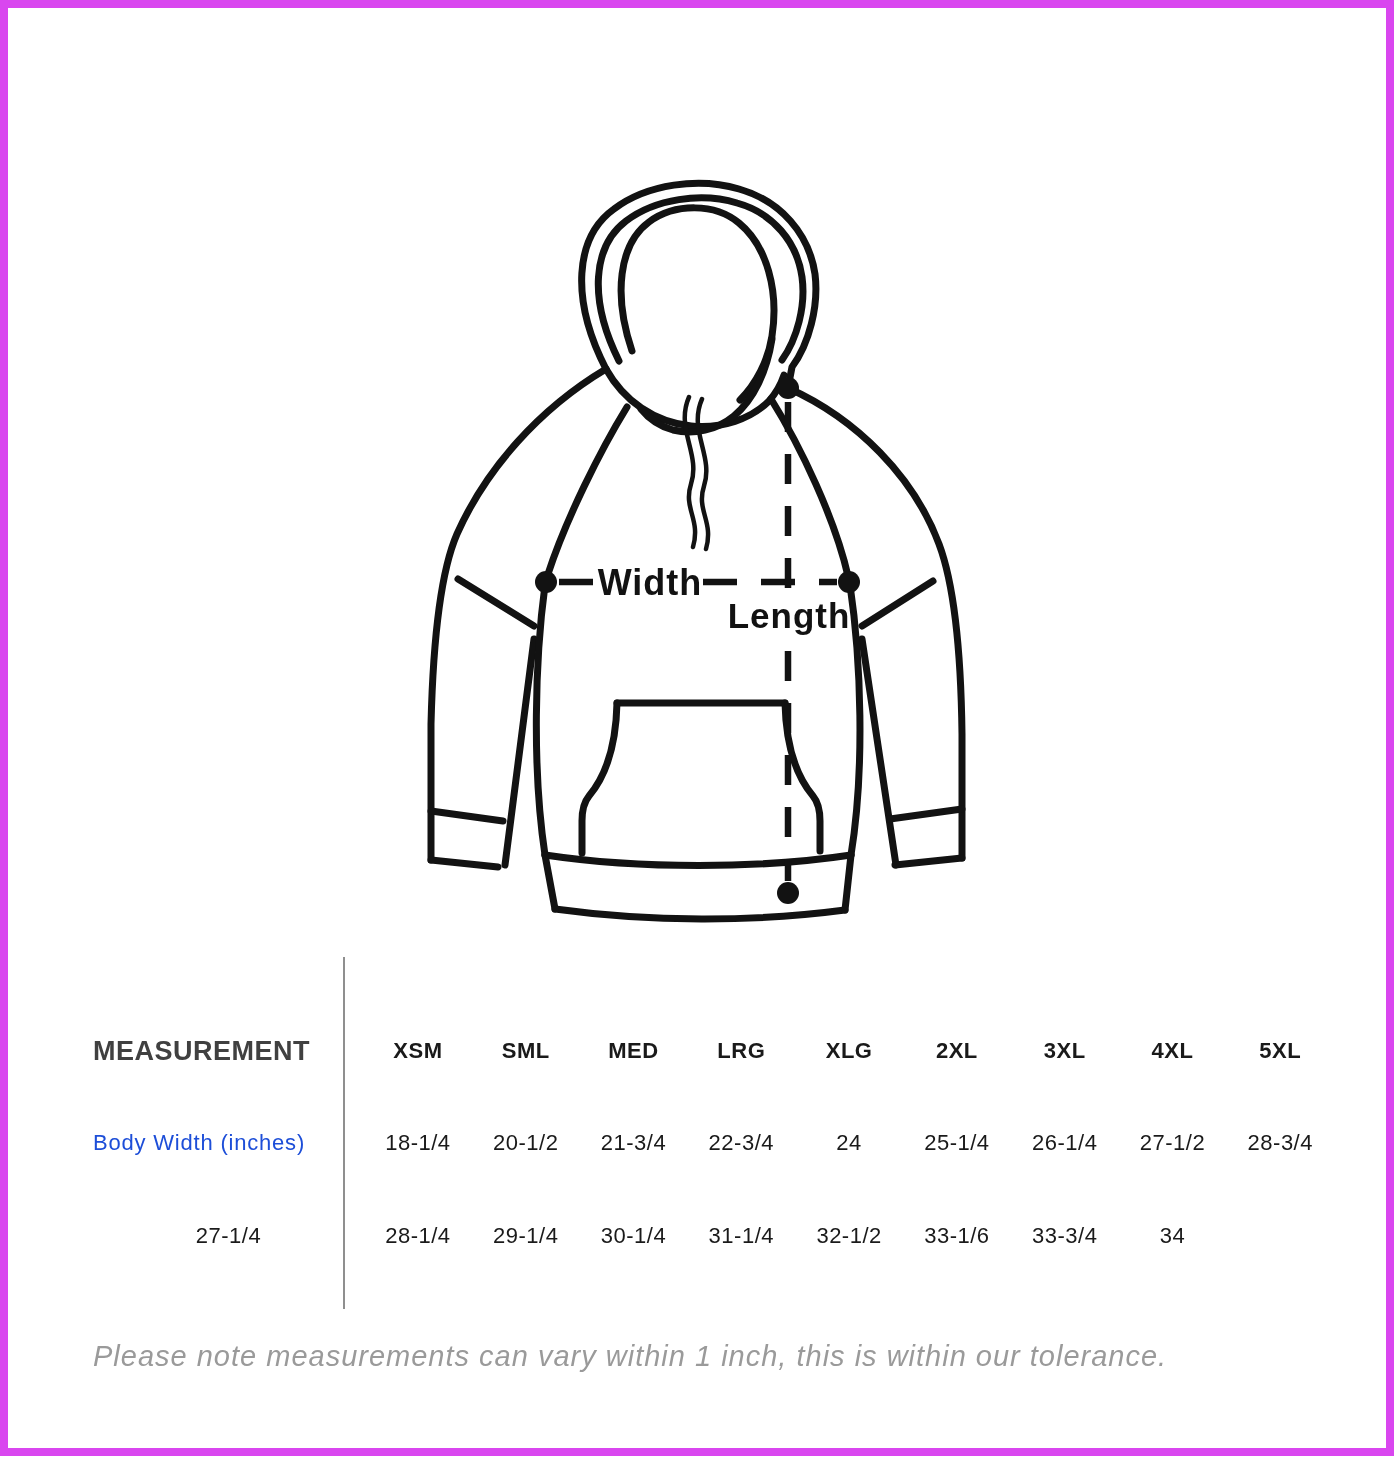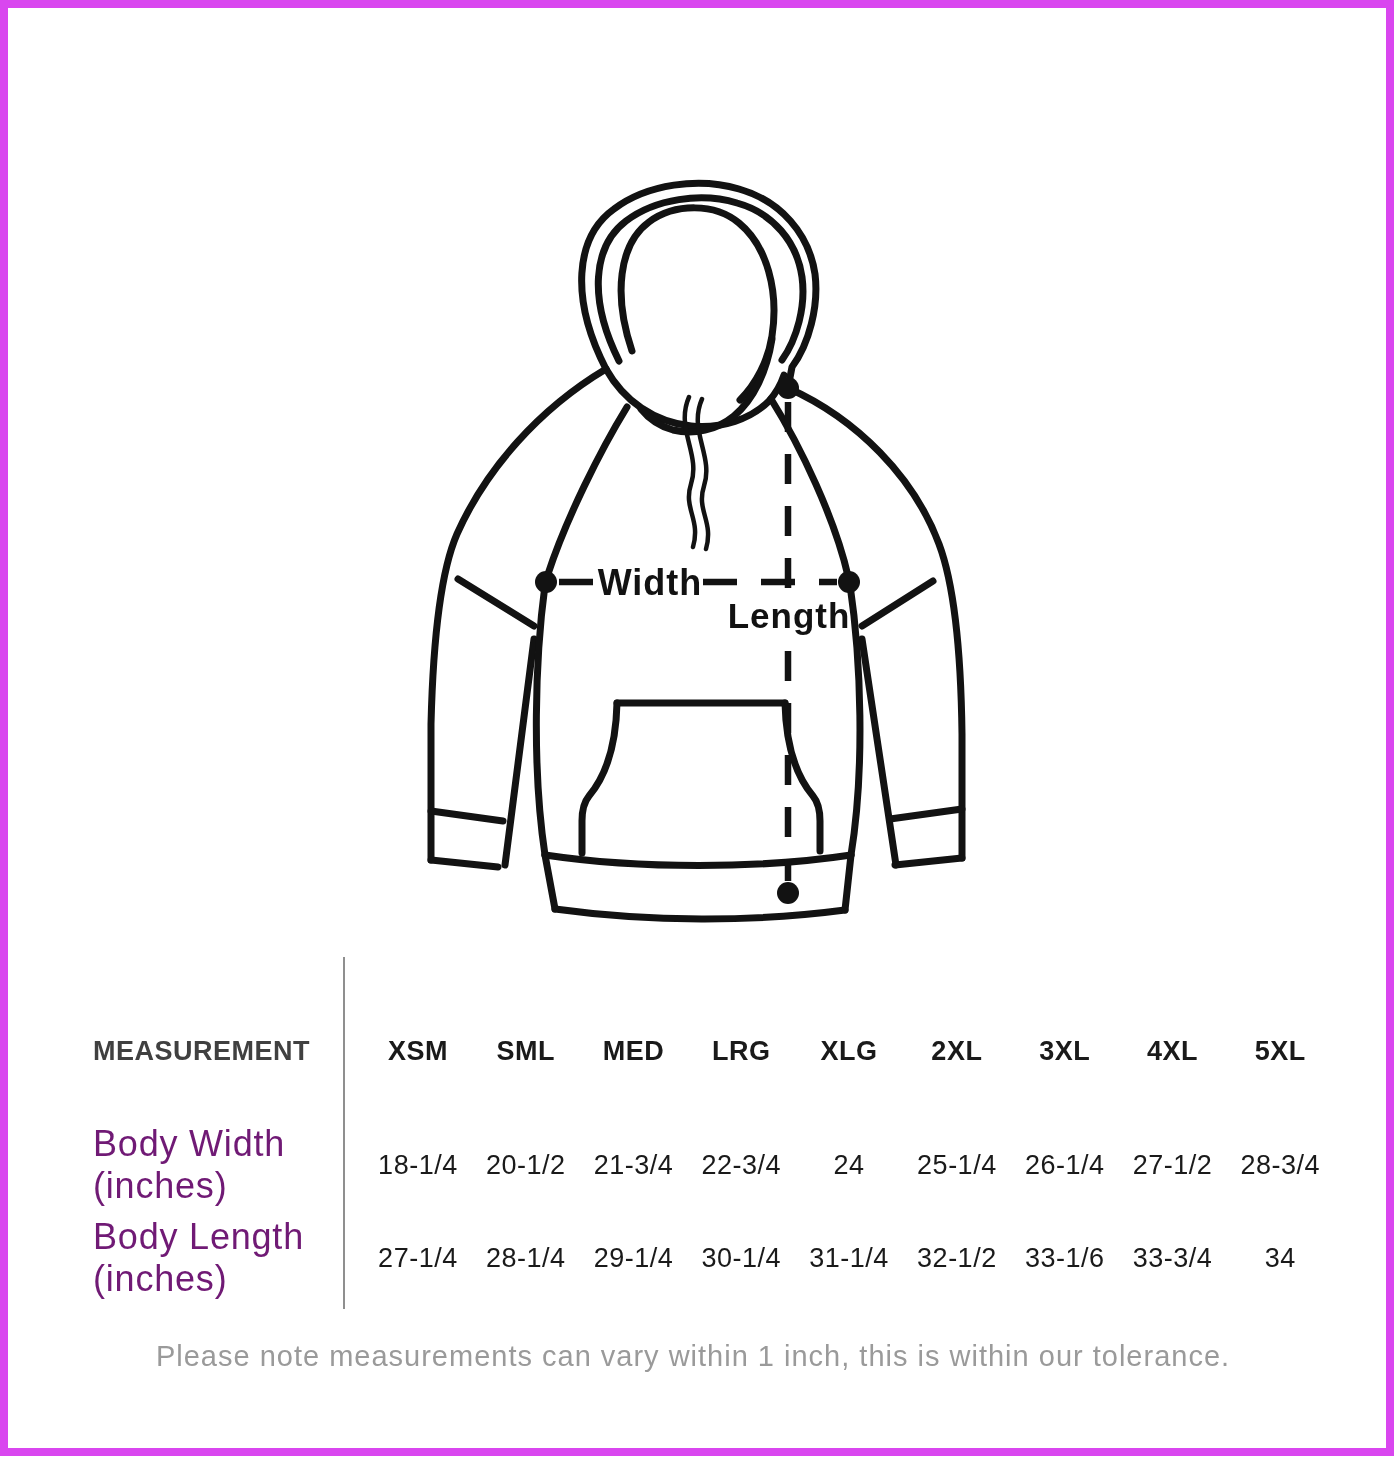--- a/index.html
+++ b/index.html
@@ -16,28 +16,28 @@
   .svg-label{font-family:"Liberation Sans", sans-serif;font-weight:bold;font-size:36px;fill:#121212;letter-spacing:1px;}
   .svg-label-small{font-size:35px;}
 
   .size-table{position:absolute;left:85px;top:949px;width:1241px;height:356px;}
   .col-divider{position:absolute;left:250px;top:0;width:2px;height:352px;background:#8f8f8f;}
   .t-row{position:absolute;left:0;width:1241px;height:40px;display:grid;
          grid-template-columns:271px repeat(9,107.8px);align-items:center;}
   .t-row.header{top:74px;}
   .t-row.r1{top:166px;}
   .t-row.r2{top:259px;}
-  .cell-label{font-size:36px;color:#701a75;letter-spacing:0.8px;text-align:left;}
+  .cell-label{font-size:22px;color:#1d4ed8;letter-spacing:0.8px;text-align:left;}
   .cell-label.head{color:#404040;font-weight:bold;font-size:27px;letter-spacing:0.5px;}
-  .cell-size{font-size:27px;color:#1a1a1a;text-align:center;letter-spacing:0.5px;}
+  .cell-size{font-size:22px;color:#1a1a1a;text-align:center;letter-spacing:0.5px;}
   .cell-size.head{font-weight:bold;}
 
   .tolerance-note{
     position:absolute;left:85px;top:1332px;width:1200px;
-    font-size:29px;color:#9a9a9a;letter-spacing:1px;text-align:center;
+    font-size:29px;font-style:italic;color:#9a9a9a;letter-spacing:1px;
   }
 </style>
 </head>
 <body>
 
 <div class="frame">
 
   <svg class="diagram-svg" viewBox="0 0 1378 1440">
     <g transform="translate(-9,-9)">
 
@@ -127,21 +127,20 @@
       <div class="cell-size">21-3/4</div>
       <div class="cell-size">22-3/4</div>
       <div class="cell-size">24</div>
       <div class="cell-size">25-1/4</div>
       <div class="cell-size">26-1/4</div>
       <div class="cell-size">27-1/2</div>
       <div class="cell-size">28-3/4</div>
     </div>
 
     <div class="t-row r2">
-      <div class="cell-label">Body Length (inches)</div>
       <div class="cell-size">27-1/4</div>
       <div class="cell-size">28-1/4</div>
       <div class="cell-size">29-1/4</div>
       <div class="cell-size">30-1/4</div>
       <div class="cell-size">31-1/4</div>
       <div class="cell-size">32-1/2</div>
       <div class="cell-size">33-1/6</div>
       <div class="cell-size">33-3/4</div>
       <div class="cell-size">34</div>
     </div>

